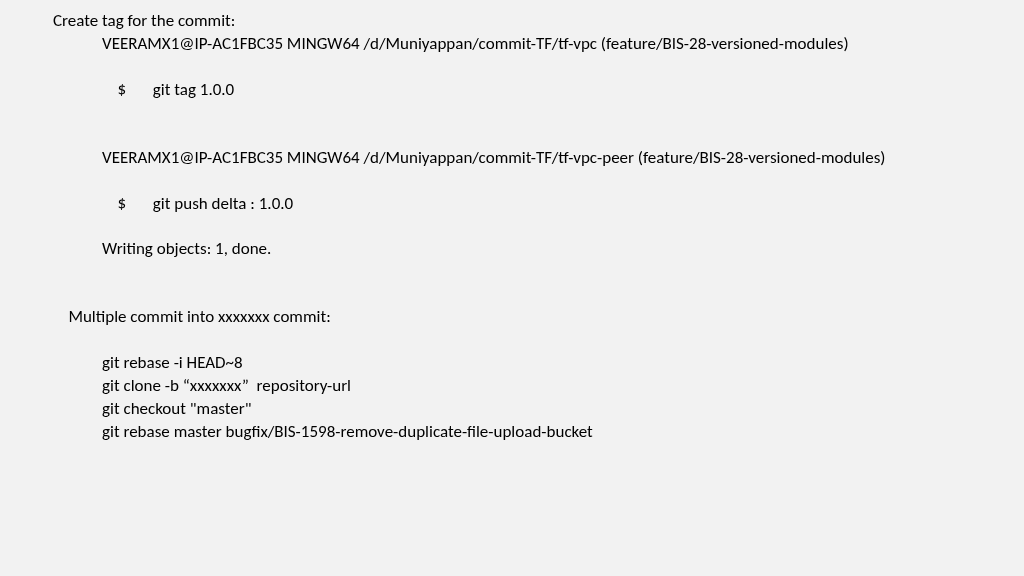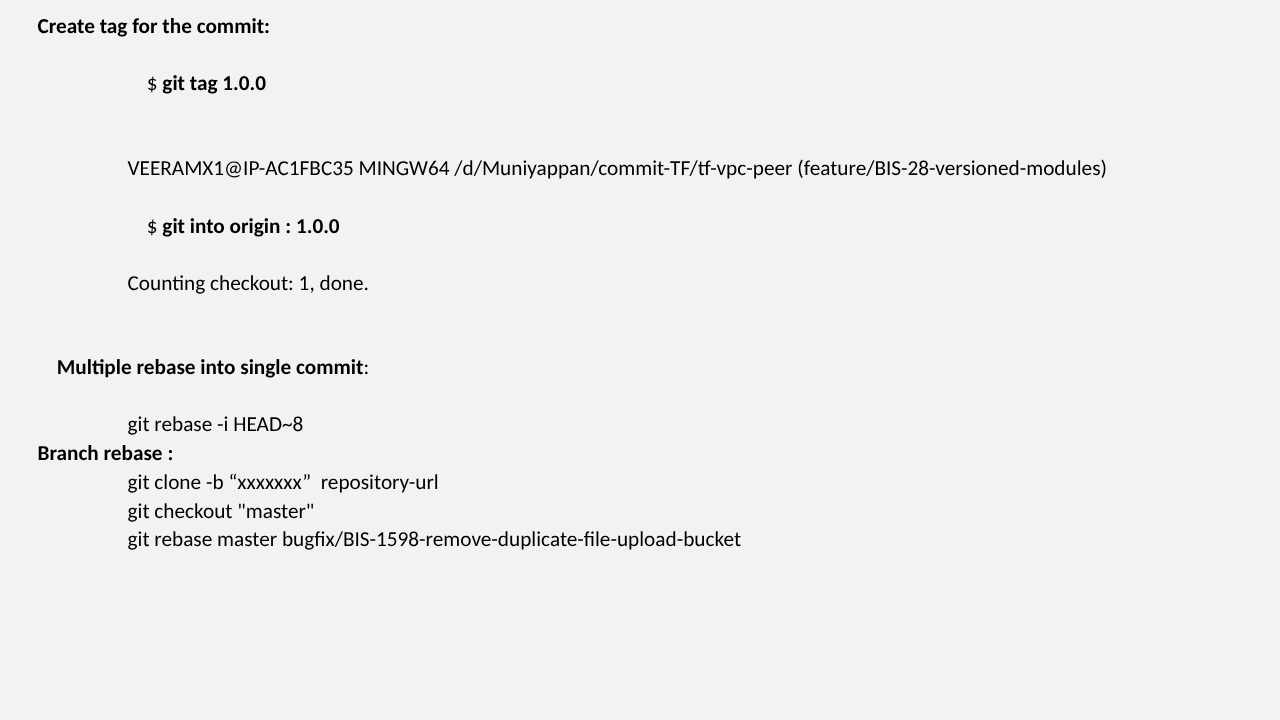--- a/index.html
+++ b/index.html
@@ -12,56 +12,57 @@
       height: 576px;
       background: #f2f2f2;
       font-family: Calibri, "Segoe UI", Arial, sans-serif;
       font-size: 17px;
       line-height: 1.35;
       color: #000;
       padding: 10px 30px;
       overflow: hidden;
     }
     .bold {
-      font-weight: 700;
+      font-weight: 400;
+      margin-left: 23px;
     }
     .indent {
       padding-left: 72px;
     }
     .line {
       white-space: pre;
     }
     .blank {
       height: 22px;
     }
   </style>
 </head>
 <body>
 
 <div>
   <div class="bold line">Create tag for the commit:</div>
+  <div class="indent line">VEERAMX1@IP-AC1FBC35 MINGW64 /d/Muniyappan/commit-TF/tf-vpc (feature/BIS-28-versioned-modules)</div>
   <div class="indent line">
     <span>$ </span><span class="bold">git tag 1.0.0</span>
   </div>
   <div class="blank"></div>
   <div class="indent line">VEERAMX1@IP-AC1FBC35 MINGW64 /d/Muniyappan/commit-TF/tf-vpc-peer (feature/BIS-28-versioned-modules)</div>
   <div class="indent line">
-    <span>$ </span><span class="bold">git into origin : 1.0.0</span>
+    <span>$ </span><span class="bold">git push delta : 1.0.0</span>
   </div>
-  <div class="indent line">Counting checkout: 1, done.</div>
+  <div class="indent line">Writing objects: 1, done.</div>
 </div>
 
 <div class="blank"></div>
 
 <div>
   <div class="line">
-    <span class="bold">Multiple rebase into single commit</span><span>:</span>
+    <span class="bold">Multiple commit into xxxxxxx commit</span><span>:</span>
   </div>
   <div class="indent line">git rebase -i HEAD~8</div>
 </div>
 
 <div>
-  <div class="bold line">Branch rebase :</div>
   <div class="indent line">git clone -b “xxxxxxx”  repository-url</div>
   <div class="indent line">git checkout "master"</div>
   <div class="indent line">git rebase master bugfix/BIS-1598-remove-duplicate-file-upload-bucket</div>
 
 </div>
 
 </body></html>

